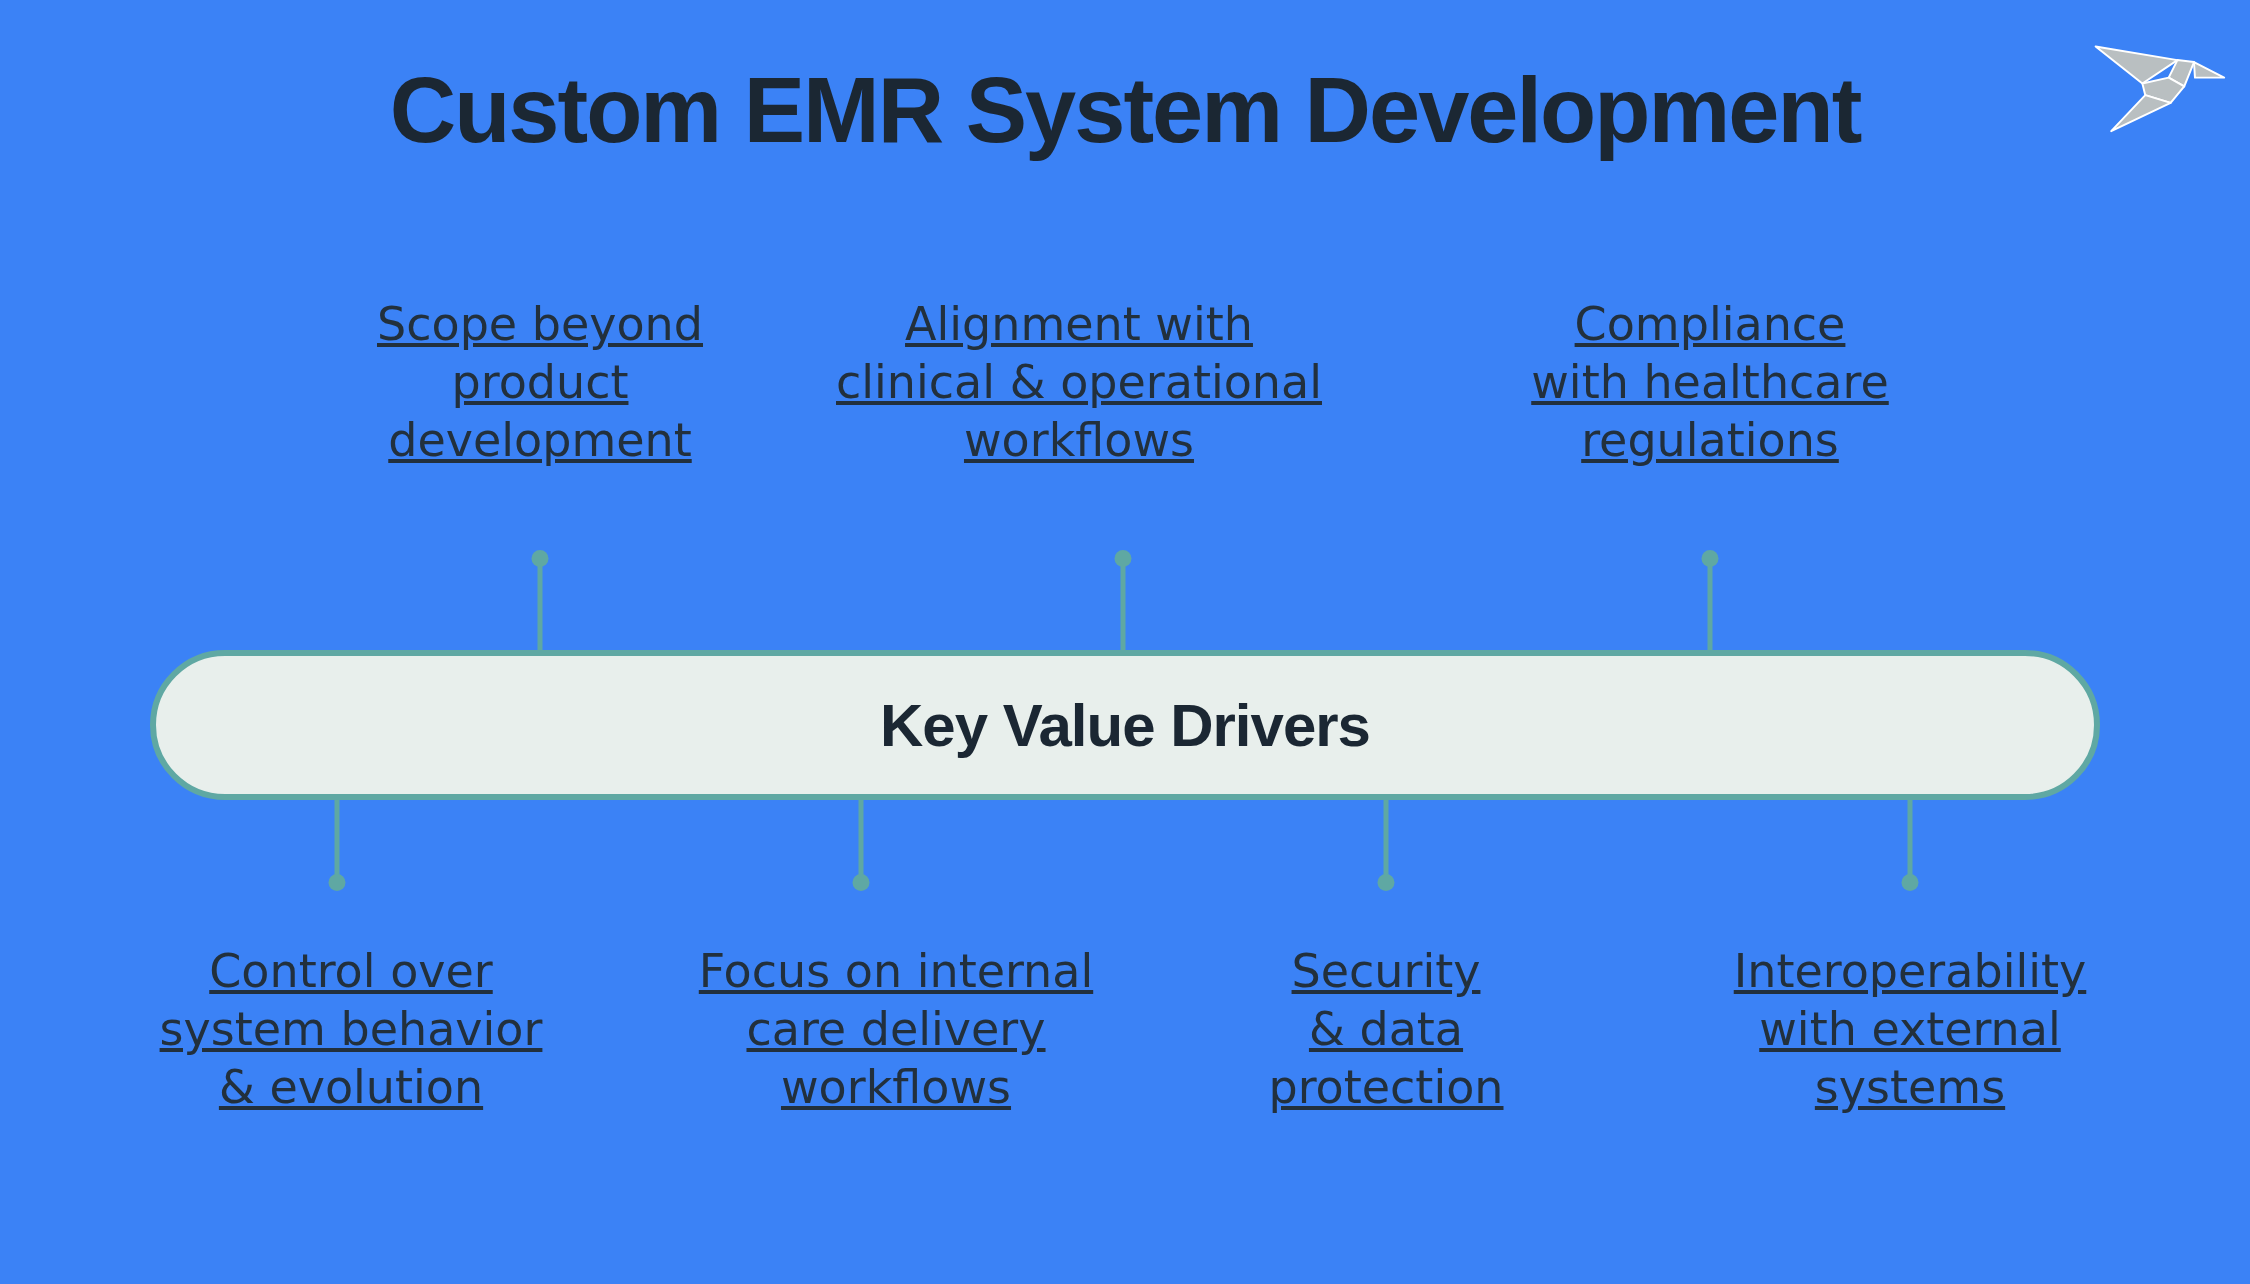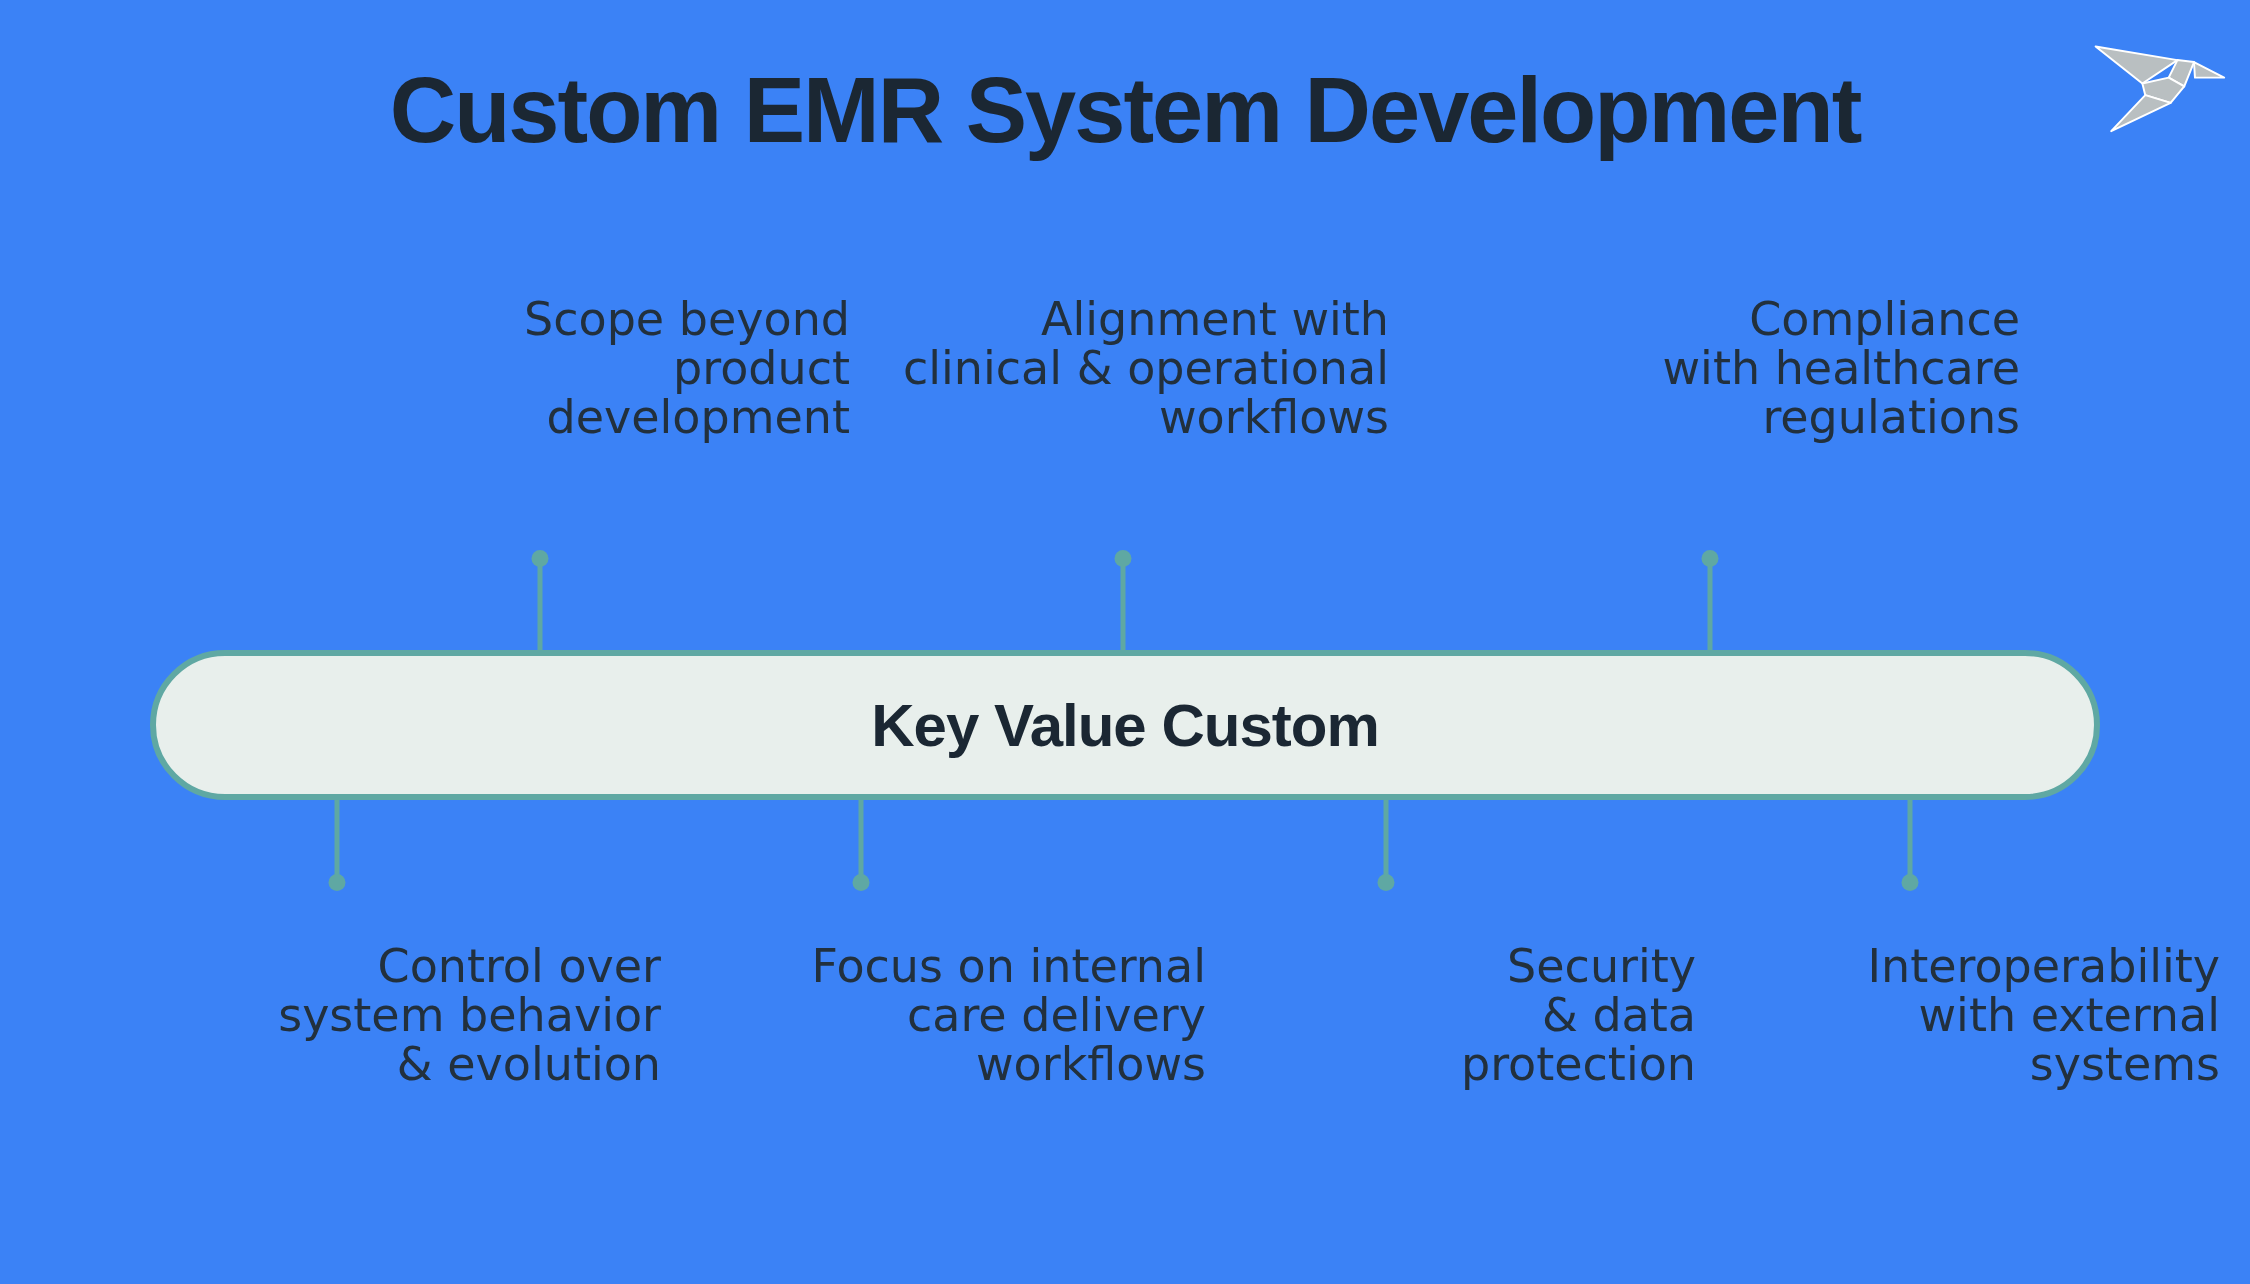--- a/index.html
+++ b/index.html
@@ -31,25 +31,26 @@
   .logo{
     position:absolute;
     left:2082px;top:26px;
     width:148px;height:112px;
   }
   .logo polygon{fill:var(--logo-gray);stroke:#ffffff;stroke-width:2;stroke-linejoin:round;}
   .label{
     position:absolute;
     width:620px;
     transform:translateX(-50%);
-    text-align:right;
+    text-align:center;
     font-size:46px;
-    line-height:49px;
+    line-height:58px;
     color:var(--label-color);
     white-space:pre-line;
+    text-decoration:underline;
   }
   .label.top{top:295px;}
   .label.bottom{top:942px;}
   .t1{left:540px;} .t2{left:1079px;} .t3{left:1710px;}
   .b1{left:351px;} .b2{left:896px;} .b3{left:1386px;} .b4{left:1910px;}
   .conn{
     position:absolute;
     transform:translateX(-50%);
     display:flex;flex-direction:column;align-items:center;
   }
@@ -118,21 +119,21 @@
   <div class="conn conn-top ct2">
     <span class="dot"></span>
     <span class="line"></span>
   </div>
   <div class="conn conn-top ct3">
     <span class="dot"></span>
     <span class="line"></span>
   </div>
 
   <div class="pill">
-    <span class="pill-label">Key Value Custom</span>
+    <span class="pill-label">Key Value Drivers</span>
   </div>
 
   <div class="conn conn-bottom cb1">
     <span class="line"></span>
     <span class="dot"></span>
   </div>
   <div class="conn conn-bottom cb2">
     <span class="line"></span>
     <span class="dot"></span>
   </div>

